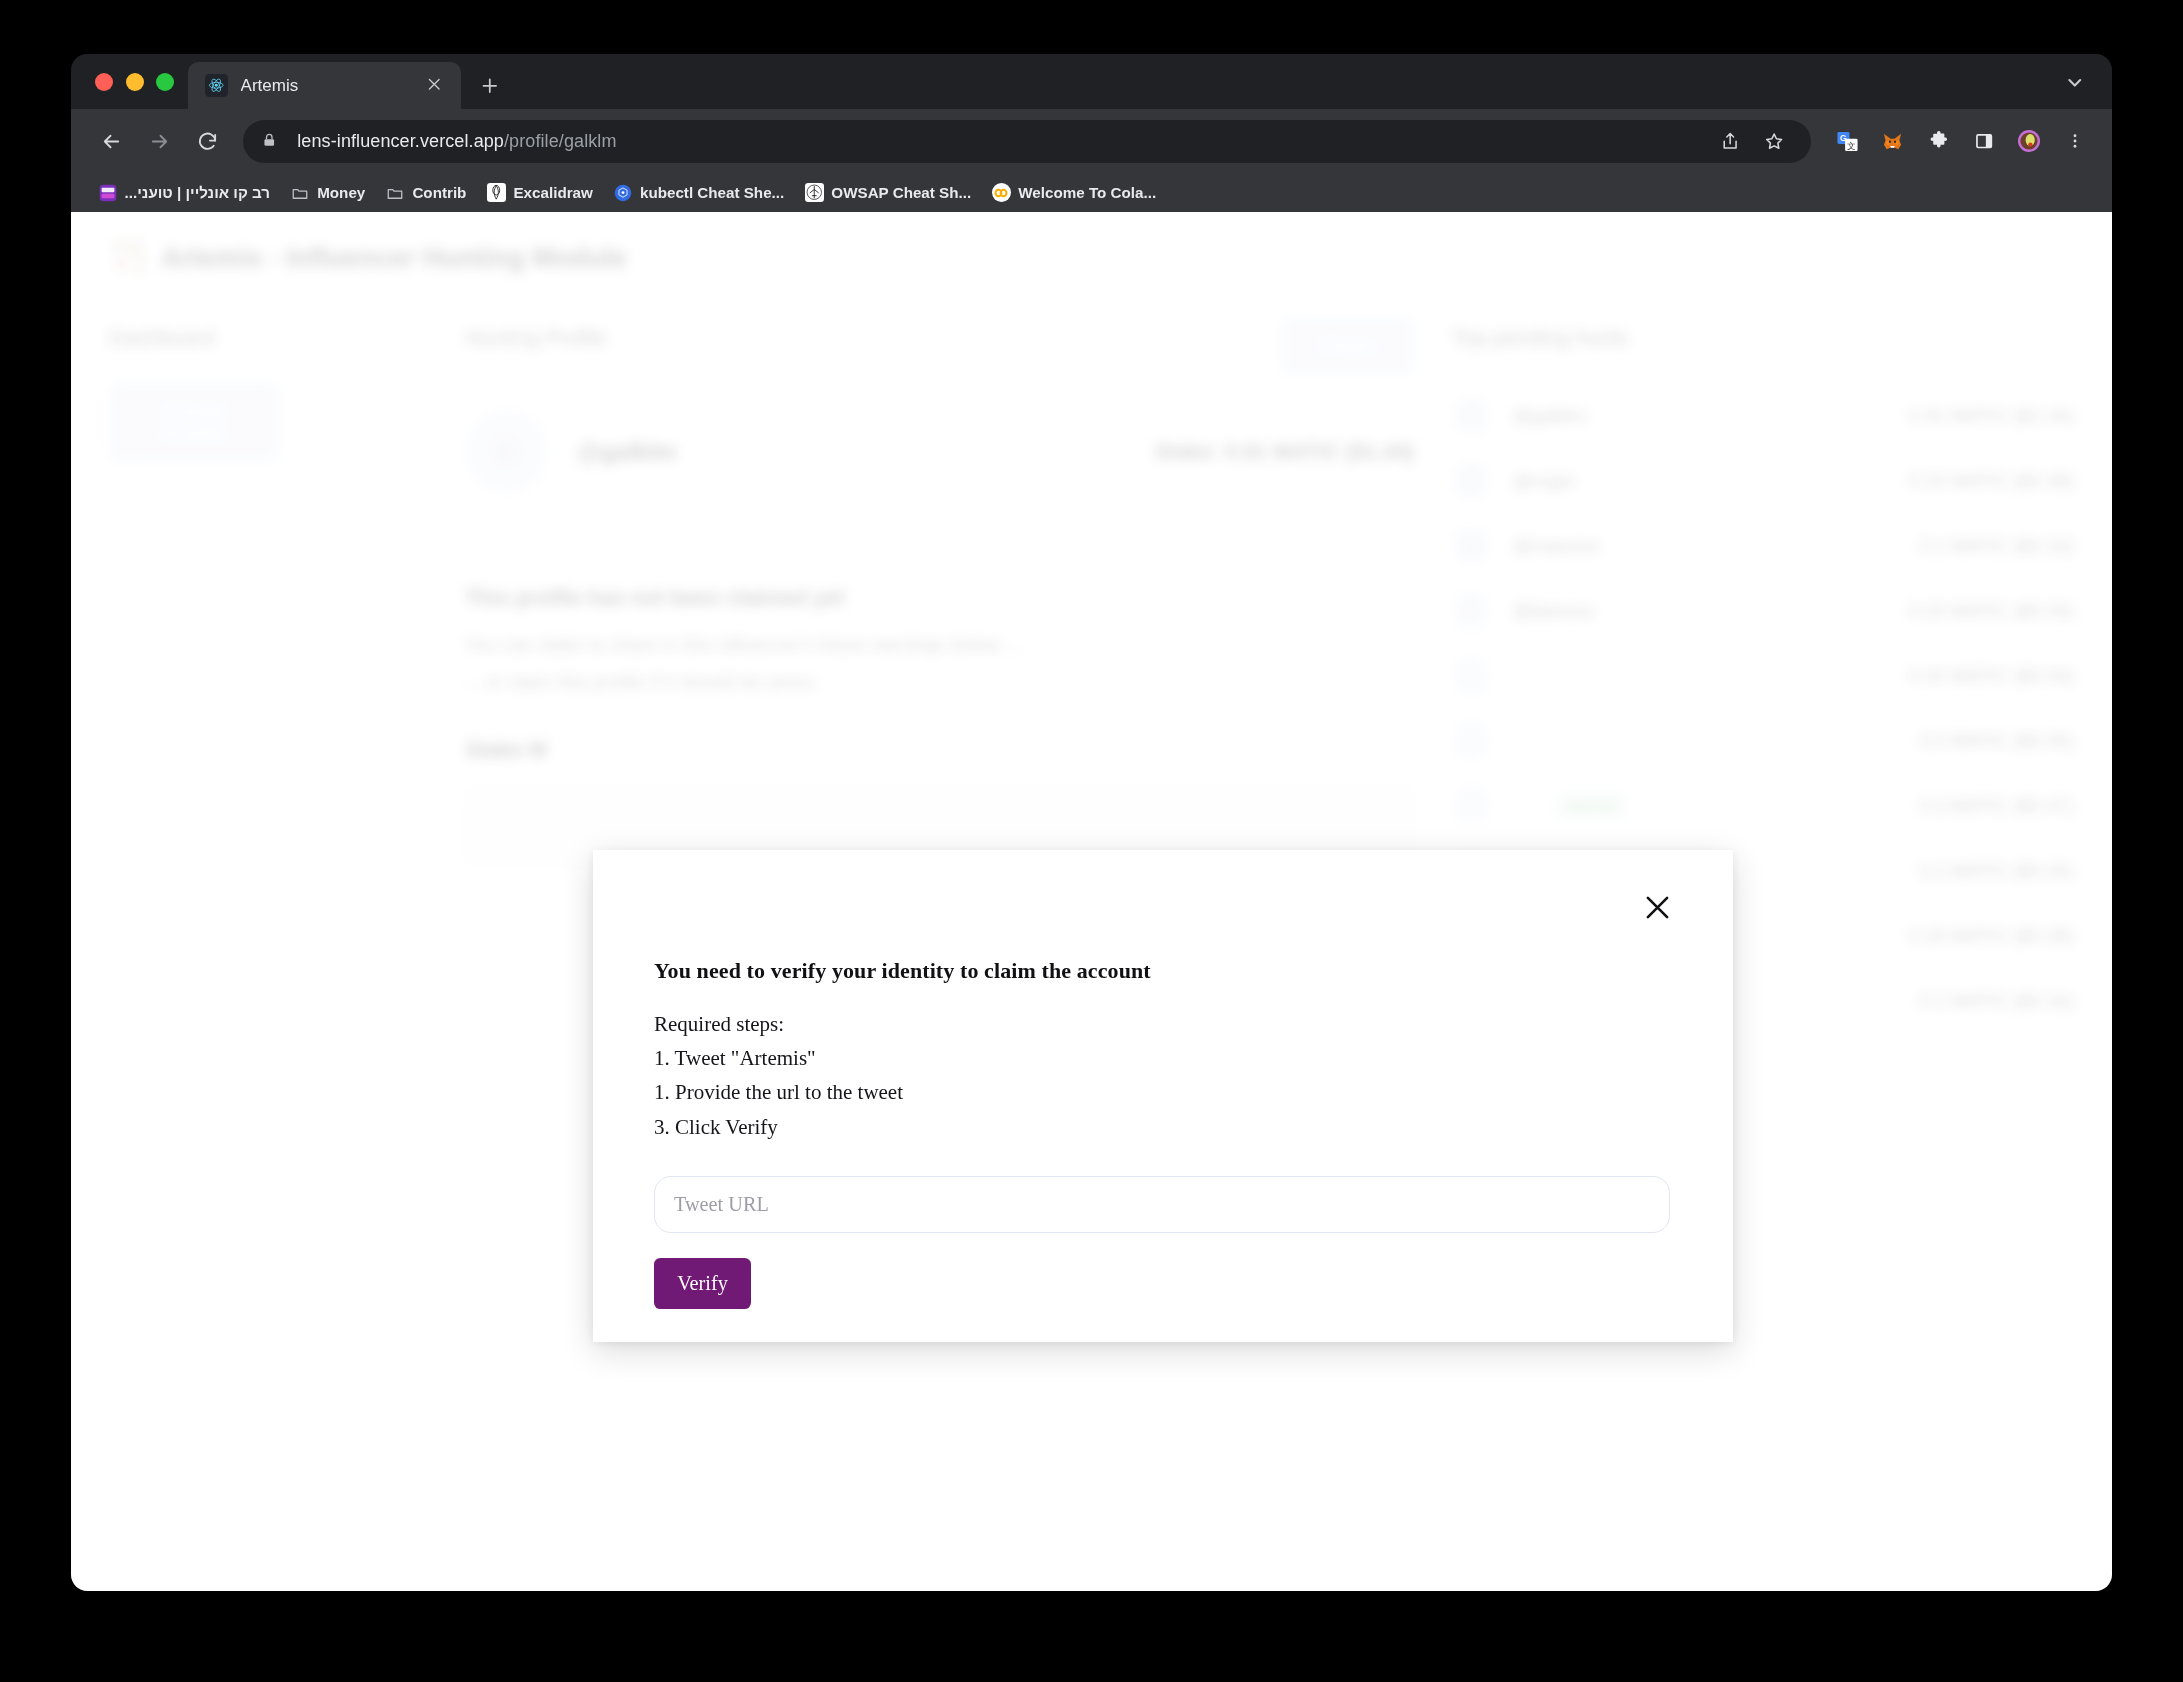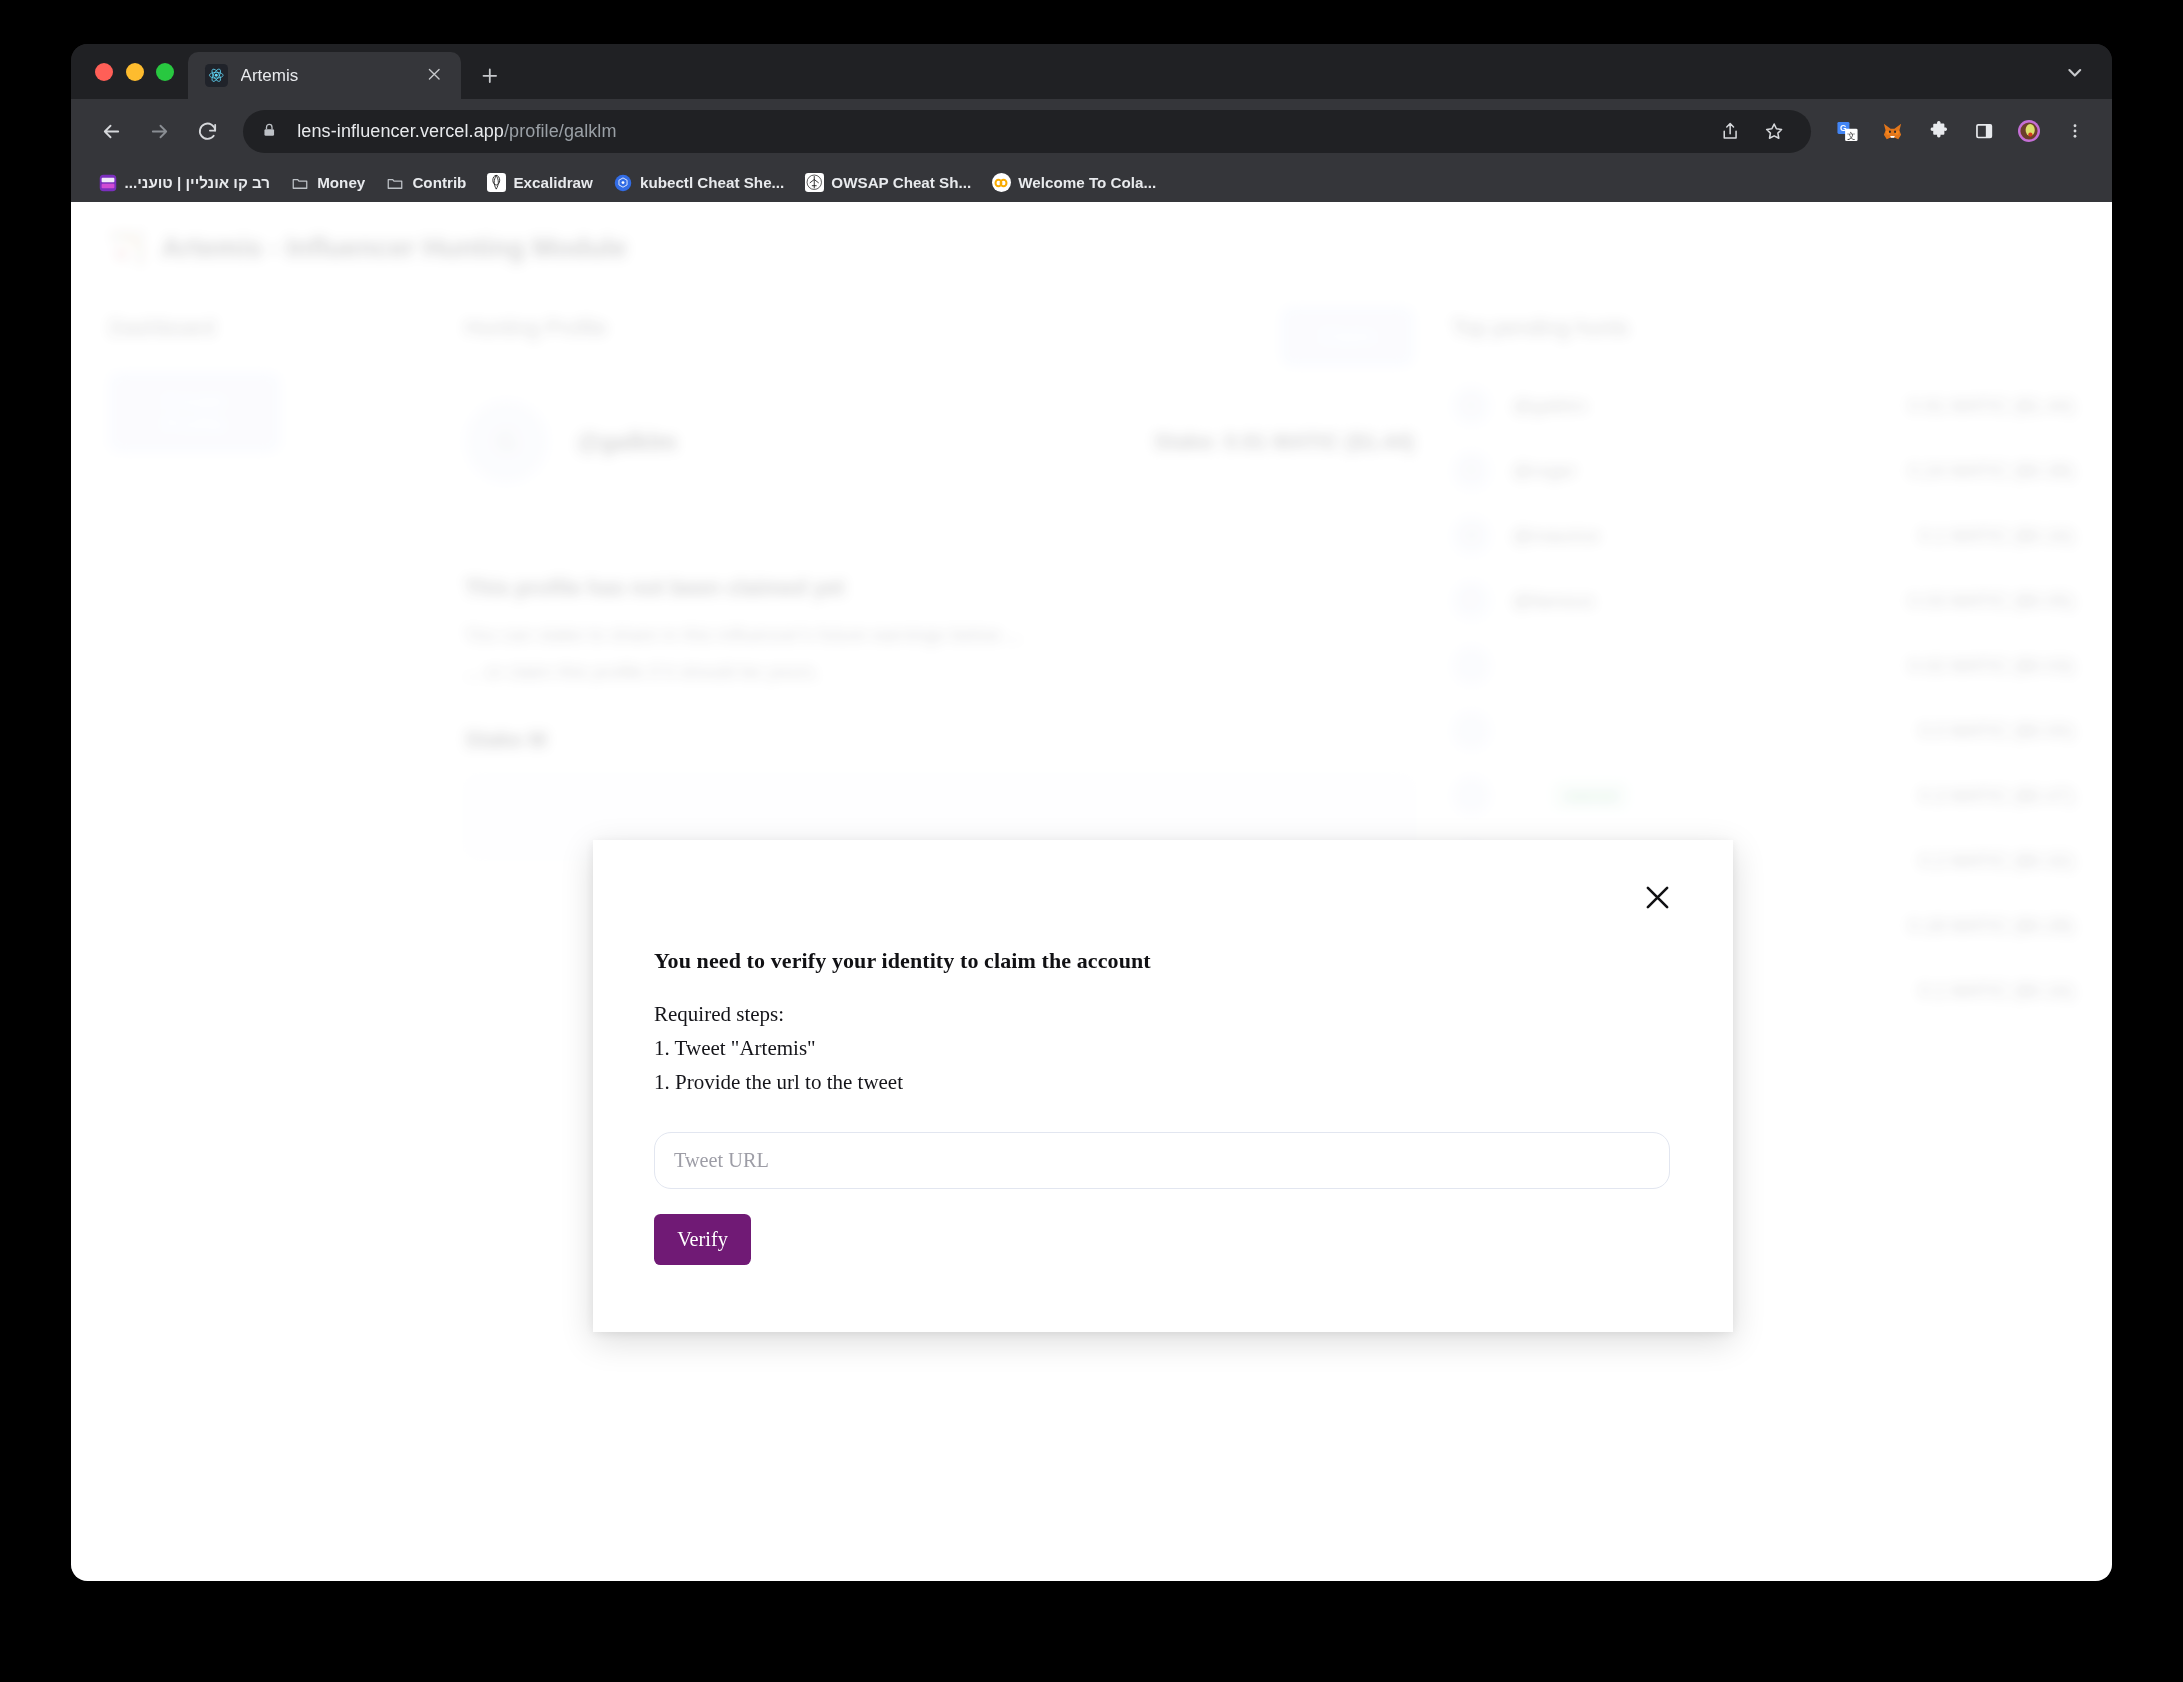--- a/index.html
+++ b/index.html
@@ -6,21 +6,21 @@
   html, body {
     width: 2183px; height: 1683px;
     background: #000;
     font-family: "Liberation Sans", sans-serif;
     overflow: hidden;
   }
 
   
   #browser-window {
     position: absolute;
-    left: 71px; top: 44px;
+    left: 71px; top: 54px;
     width: 2041px; height: 1537px;
     background: #202124;
     border-radius: 16.5px;
     overflow: hidden;
     display: flex; flex-direction: column;
   }
 
   
   #tab-strip {
     height: 55px;
@@ -583,20 +583,21 @@
         <svg width="33" height="33" viewBox="0 0 24 24" stroke="#111114" stroke-width="1.9" stroke-linecap="round">
           <path d="M5 5 L19 19 M19 5 L5 19"></path>
         </svg>
       </div>
       <div id="modal-body">
         <div id="modal-title">You need to verify your identity to claim the account</div>
         <div id="modal-steps">
           <div class="modal-step">Required steps:</div>
           <div class="modal-step">1. Tweet "Artemis"</div>
           <div class="modal-step">1. Provide the url to the tweet</div>
+          <div class="modal-step">3. Click Verify</div>
         </div>
         <div id="tweet-url-input">Tweet URL</div>
         <div id="verify-button">Verify</div>
       </div>
     </div>
 
   </div>
 </div>
 
 

